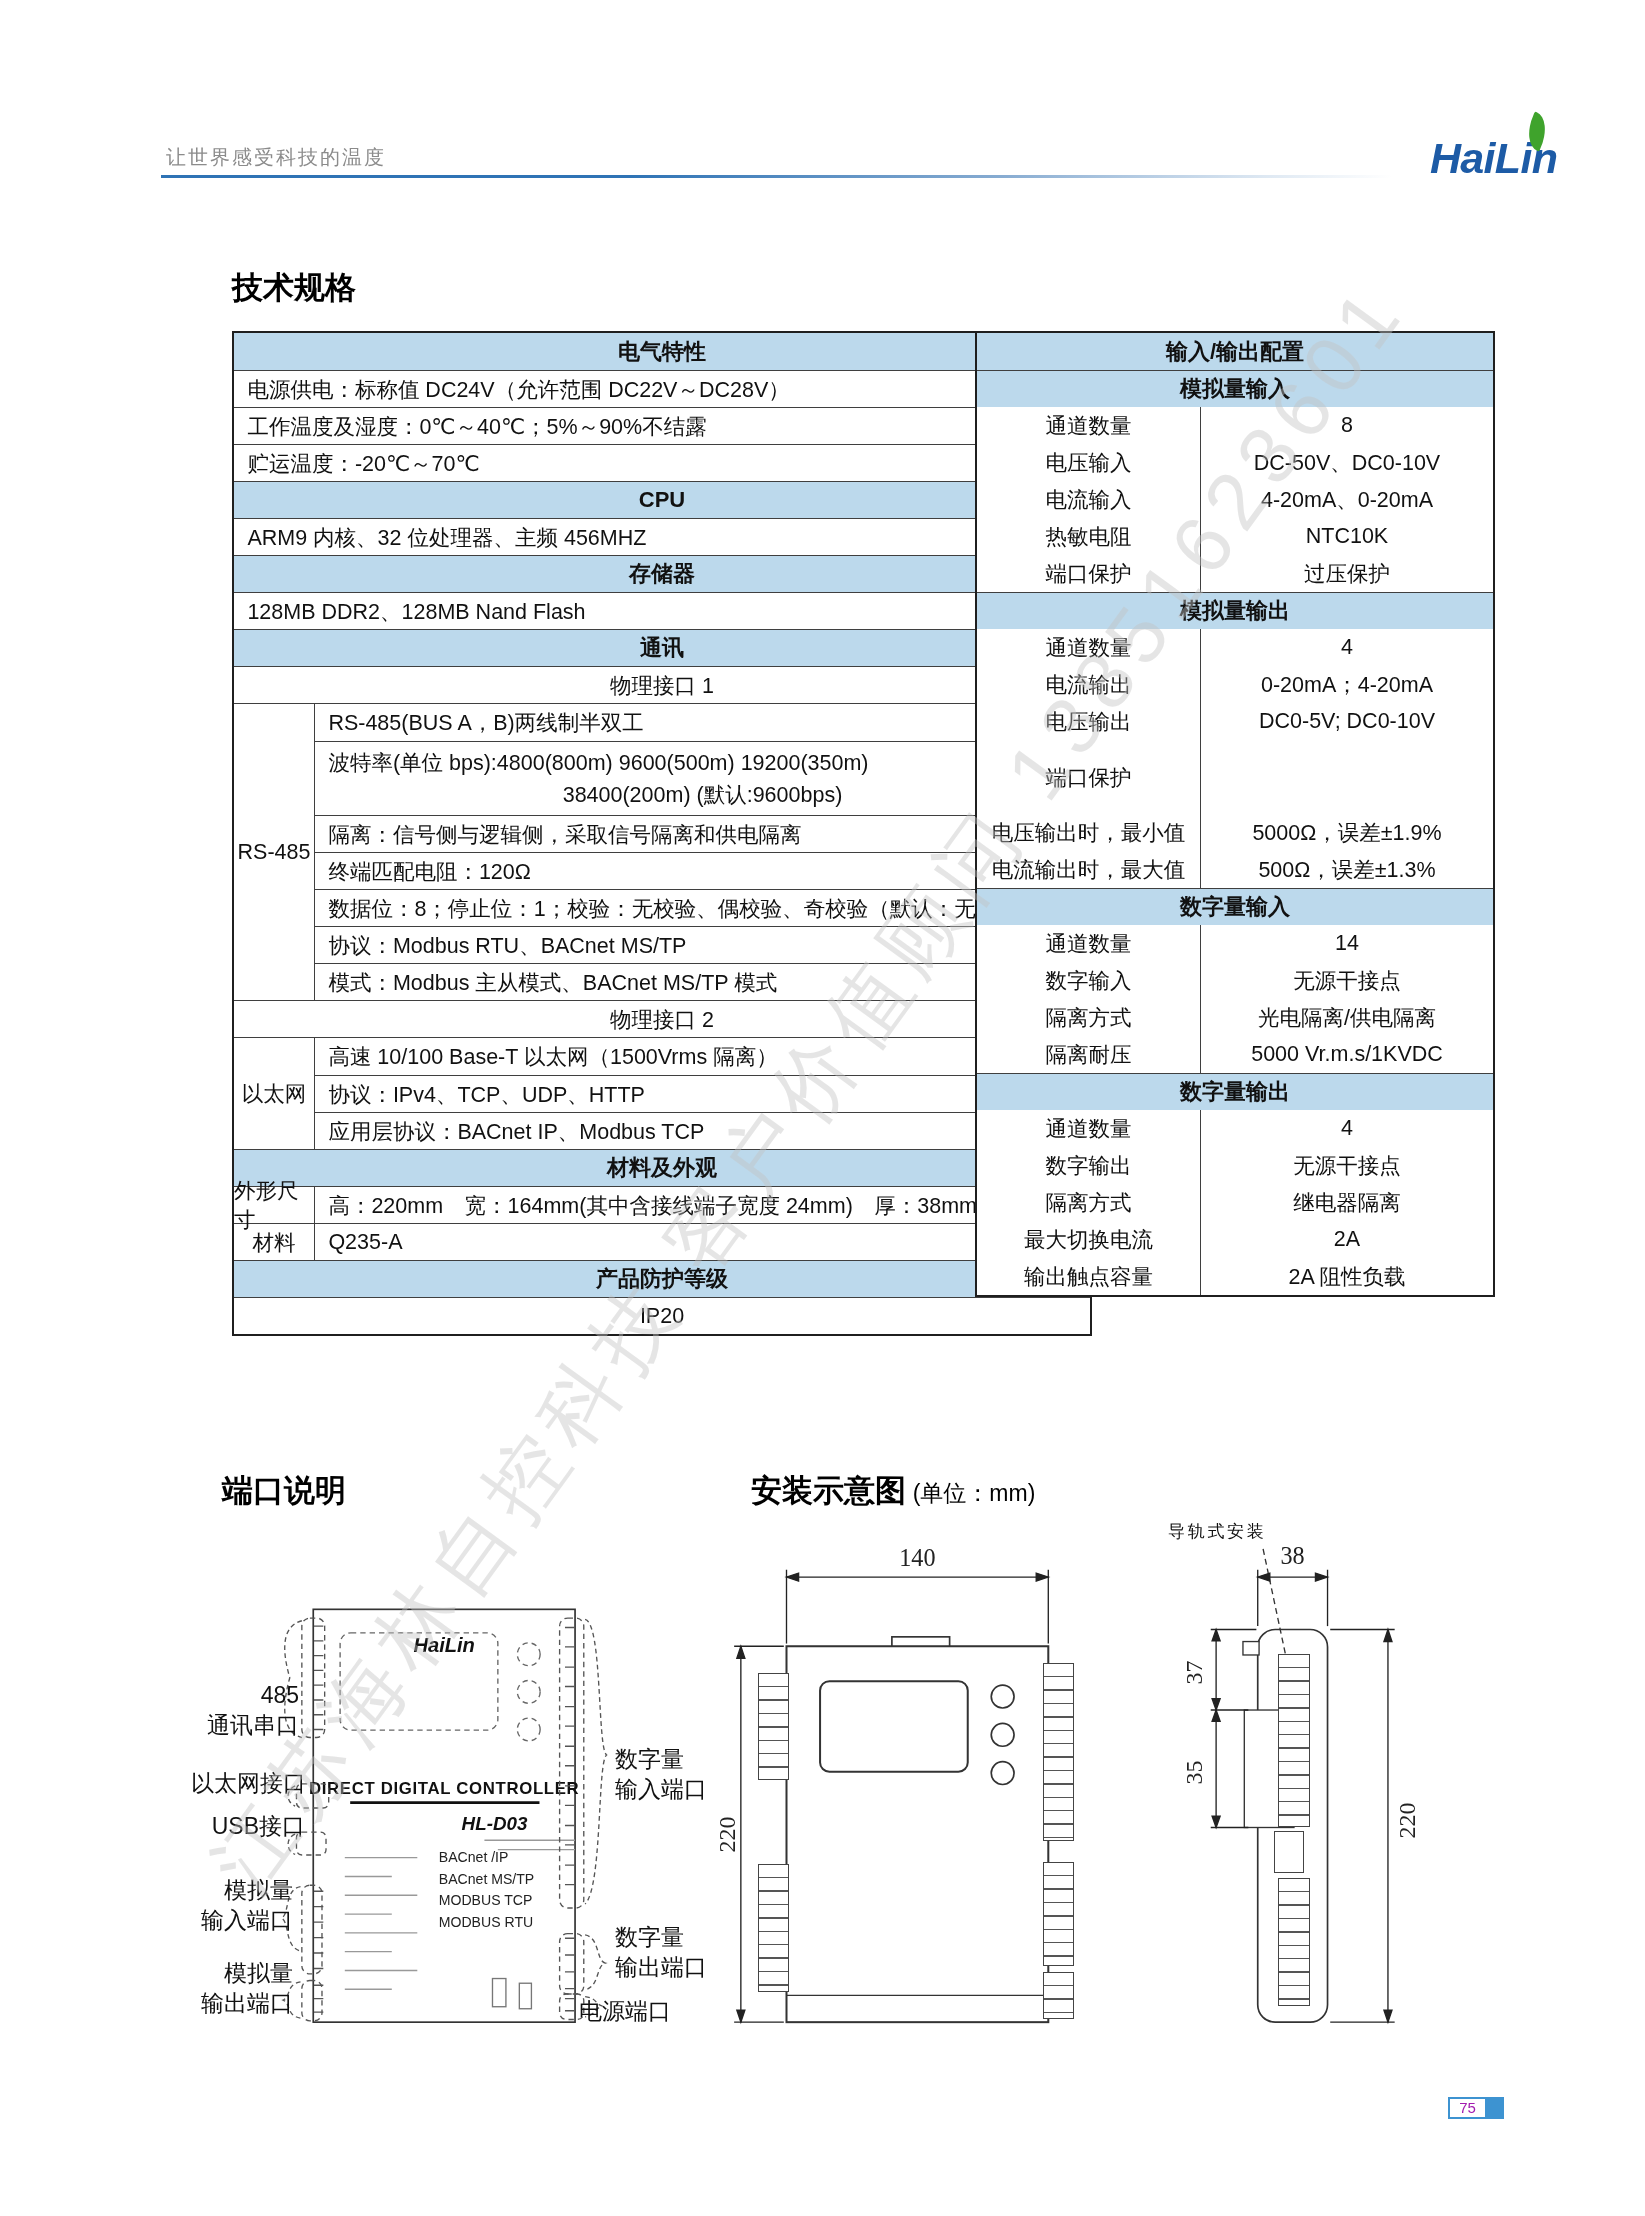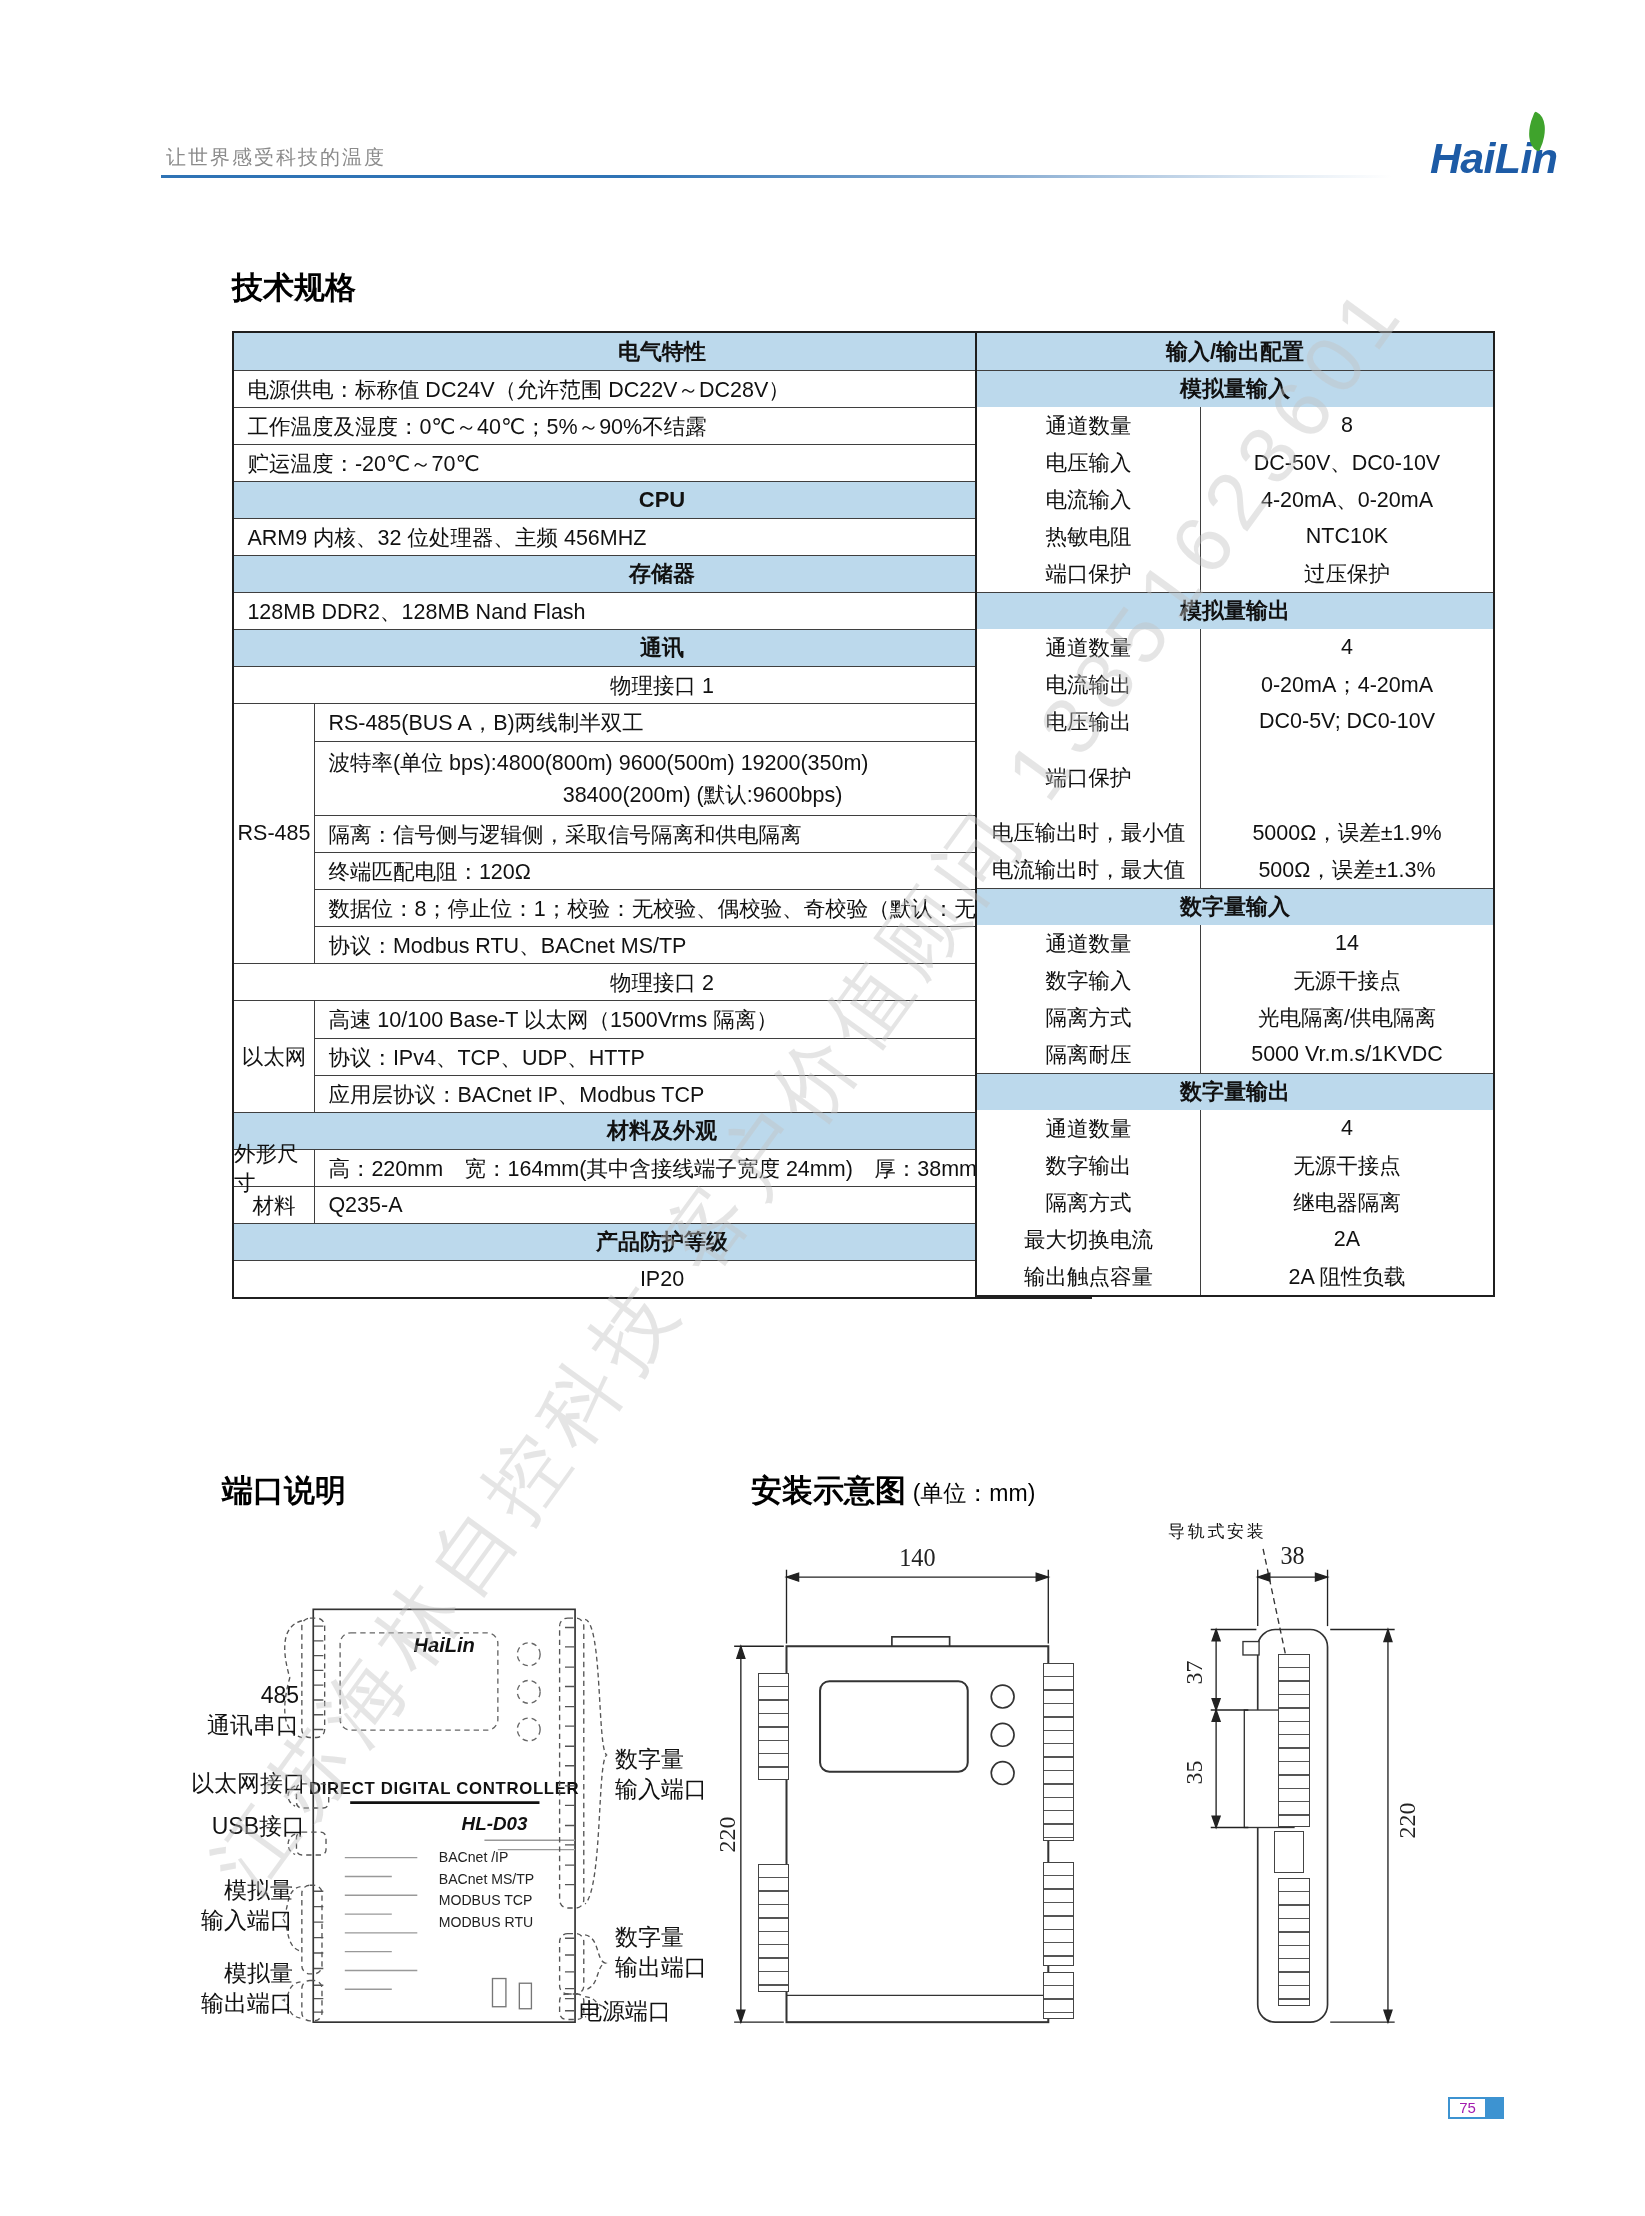--- a/index.html
+++ b/index.html
@@ -107,20 +107,21 @@
       <div class="grp-rows">
         <div class="row pl">RS-485(BUS A，B)两线制半双工</div>
         <div class="row dbl baud">
           <div class="b1">波特率(单位 bps):4800(800m)  9600(500m)  19200(350m)</div>
           <div class="b2">38400(200m)  (默认:9600bps)</div>
         </div>
         <div class="row pl">隔离：信号侧与逻辑侧，采取信号隔离和供电隔离</div>
         <div class="row pl">终端匹配电阻：120Ω</div>
         <div class="row pl">数据位：8；停止位：1；校验：无校验、偶校验、奇校验（默认：无校验）</div>
         <div class="row pl">协议：Modbus RTU、BACnet MS/TP</div>
+        <div class="row pl">模式：Modbus 主从模式、BACnet MS/TP 模式</div>
       </div>
     </div>
 
     <div class="row ctr">物理接口 2</div>
 
     <div class="grp">
       <div class="grp-label">以太网</div>
       <div class="grp-rows">
         <div class="row pl">高速 10/100 Base-T 以太网（1500Vrms 隔离）</div>
         <div class="row pl">协议：IPv4、TCP、UDP、HTTP</div>

